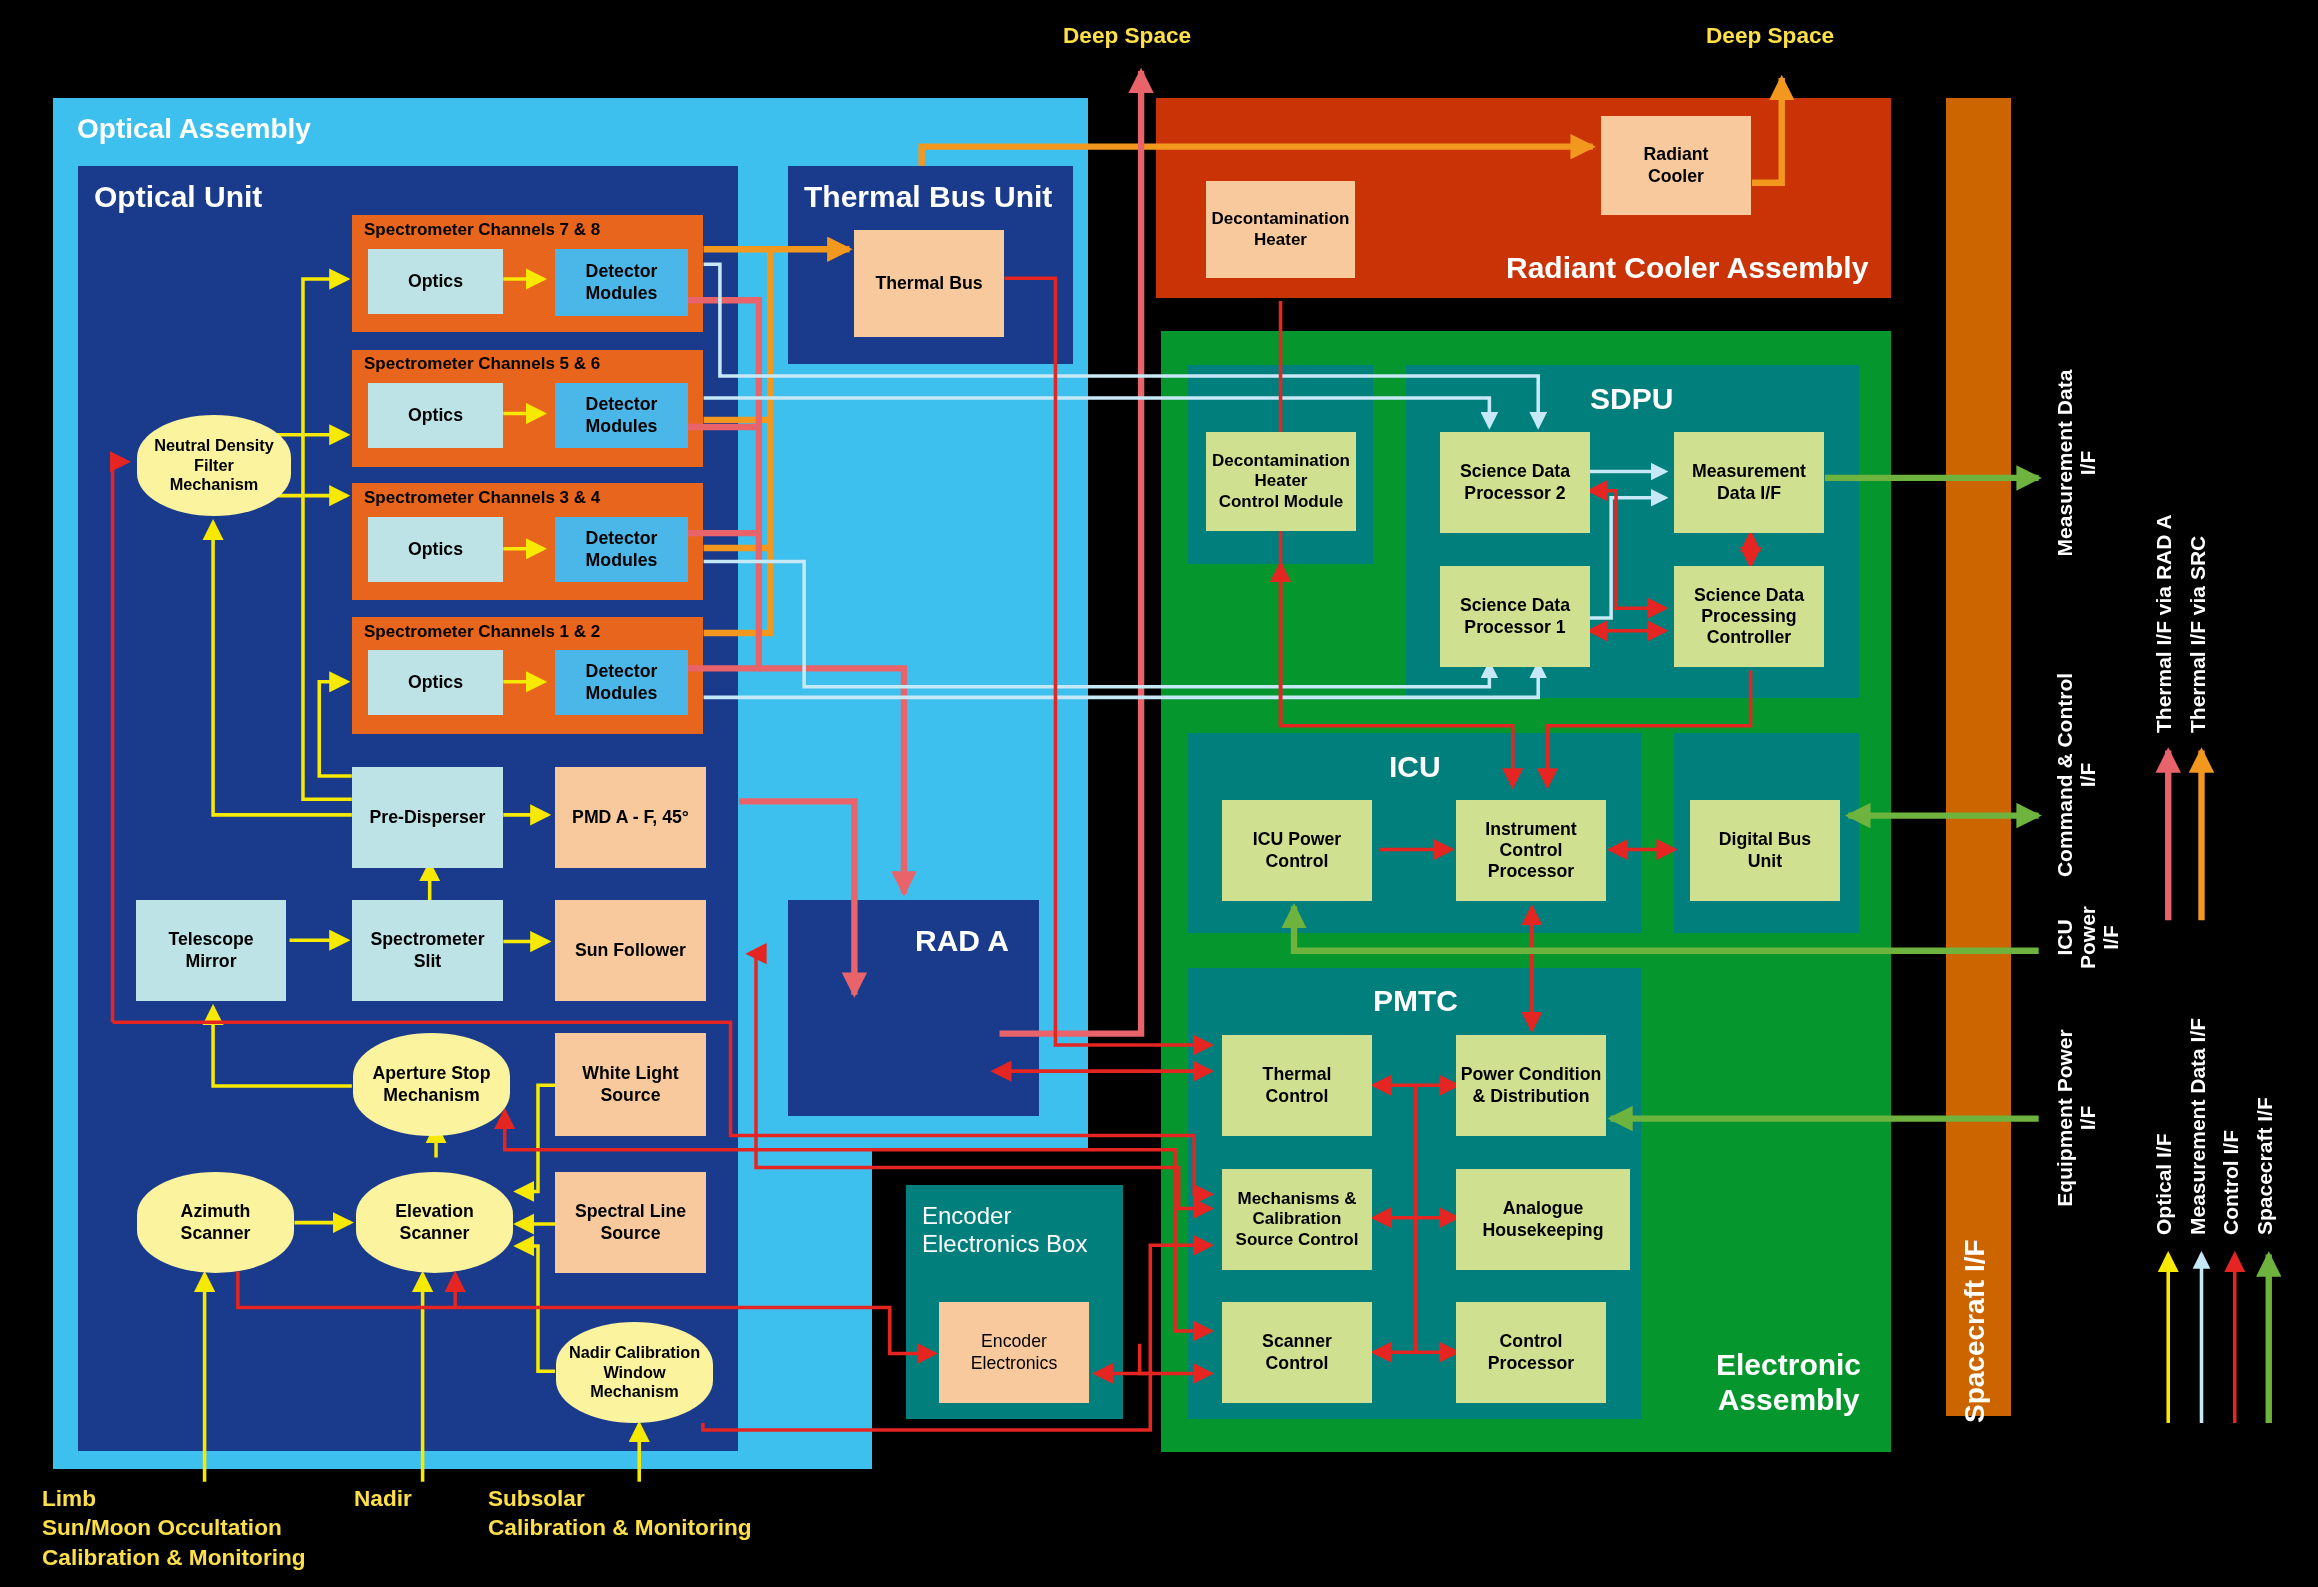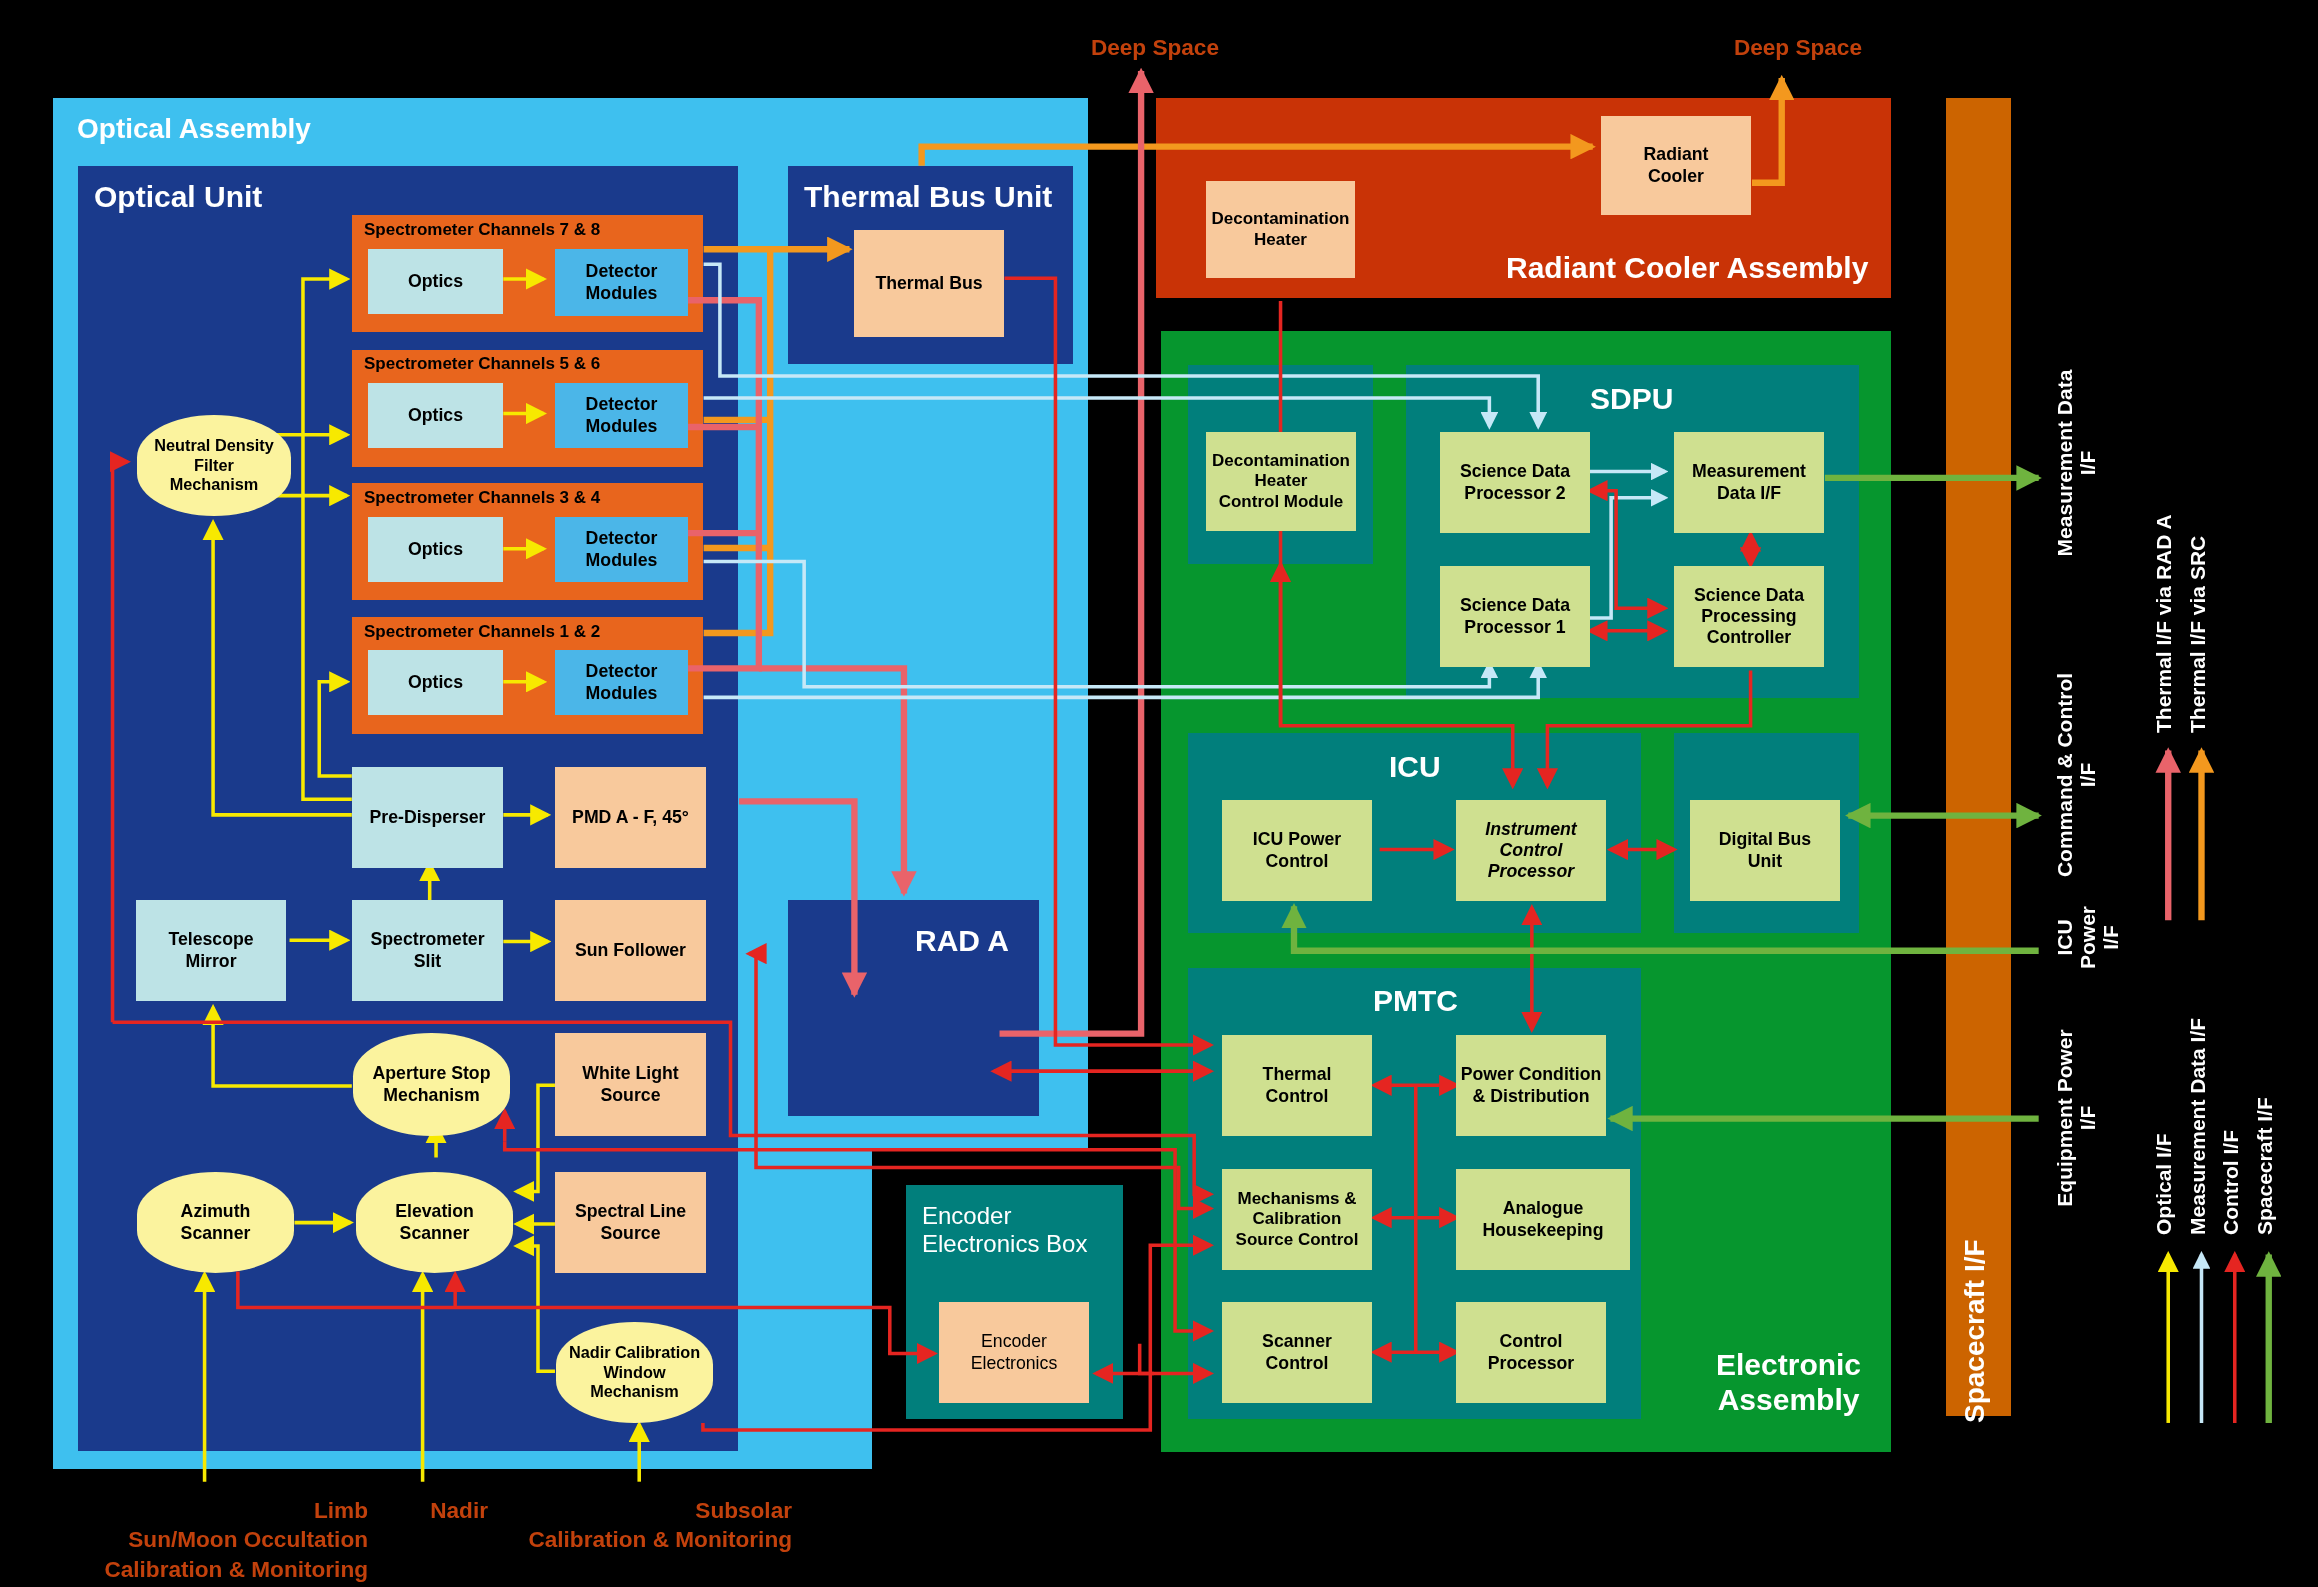--- a/index.html
+++ b/index.html
@@ -3,21 +3,21 @@
 <meta charset="utf-8">
 <style>
   html, body { margin: 0; padding: 0; background: #000; }
   #canvas { position: relative; width: 2319px; height: 1588px; background: #000; overflow: hidden;
             font-family: "Liberation Sans", "DejaVu Sans", sans-serif; }
   .region { position: absolute; }
   .box { position: absolute; display: flex; align-items: center; justify-content: center; text-align: center;
          color: #000; font-weight: bold; font-size: 17.7px; line-height: 1.2; white-space: pre-line; box-sizing: border-box; }
   .round { border-radius: 50% / 42%; }
   .title { position: absolute; color: #fff; font-weight: bold; white-space: pre-line; line-height: 1.15; }
-  .lbl { position: absolute; color: #c2410c; font-weight: bold; font-size: 22.6px; text-align: right; white-space: pre-line; line-height: 1.3; margin-top: 12px; }
+  .lbl { position: absolute; color: #fde047; font-weight: bold; font-size: 22.6px; text-align: left; white-space: pre-line; line-height: 1.3; }
   .vlbl { position: absolute; color: #fff; font-weight: bold; font-size: 21px; white-space: pre-line; text-align: center;
           line-height: 1.1; transform-origin: left top; transform: rotate(-90deg); }
   svg#wires { position: absolute; left: 0; top: 0; pointer-events: none; }
   .optics { background: #bde3e6; }
   .det { background: #4bb6e8; }
   .peach { background: #f8c99c; }
   .yel { background: #fbf39e; }
   .lime { background: #cfe090; }
 </style>
 </head>
@@ -255,21 +255,21 @@
 Processor 2</div>
   <div class="box lime" style="left:1674px;top:432px;width:150px;height:101px;">Measurement
 Data I/F</div>
   <div class="box lime" style="left:1440px;top:566px;width:150px;height:101px;">Science Data
 Processor 1</div>
   <div class="box lime" style="left:1674px;top:566px;width:150px;height:101px;">Science Data
 Processing
 Controller</div>
   <div class="box lime" style="left:1222px;top:800px;width:150px;height:101px;">ICU Power
 Control</div>
-  <div class="box lime" style="left:1456px;top:800px;width:150px;height:101px;font-style:italic;">Instrument
+  <div class="box lime" style="left:1456px;top:800px;width:150px;height:101px;">Instrument
 Control
 Processor</div>
   <div class="box lime" style="left:1690px;top:800px;width:150px;height:101px;">Digital Bus
 Unit</div>
   <div class="box lime" style="left:1222px;top:1035px;width:150px;height:101px;">Thermal
 Control</div>
   <div class="box lime" style="left:1456px;top:1035px;width:150px;height:101px;">Power Condition
 &amp; Distribution</div>
   <div class="box lime" style="left:1222px;top:1169px;width:150px;height:101px;font-size:17px;">Mechanisms &amp;
 Calibration

